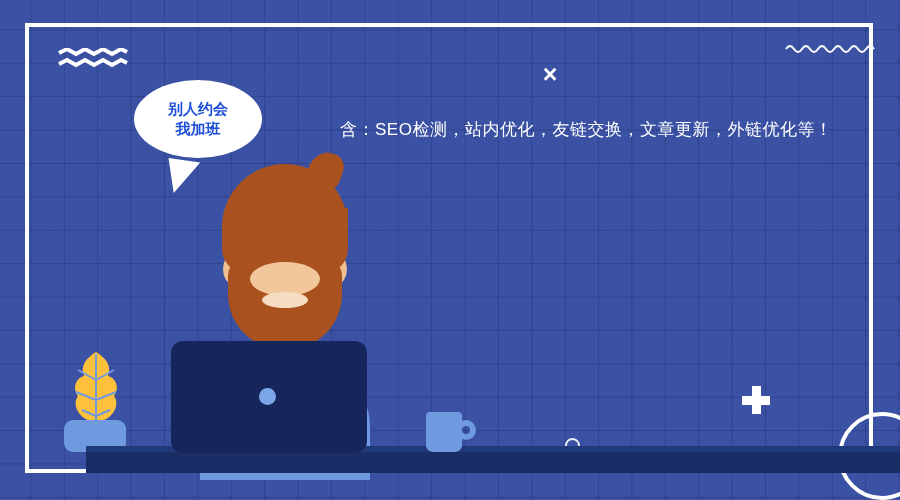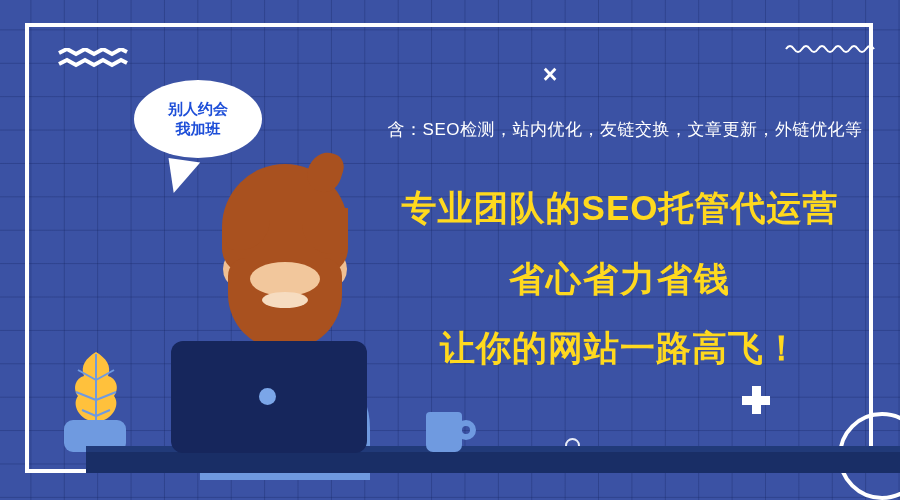--- a/index.html
+++ b/index.html
@@ -45,21 +45,21 @@
   .title-row{
     position:absolute;left:340px;top:46px;width:420px;height:56px;
     display:flex;align-items:center;justify-content:center;gap:14px;
   }
   .title-x{color:#ffffff;font-size:25px;font-weight:bold;line-height:1;}
   .title-main{
     color:#ffffff;font-size:47px;font-weight:bold;letter-spacing:1px;
     line-height:1;white-space:nowrap;
   }
   .subtitle{
-    position:absolute;left:340px;top:118px;width:540px;text-align:right;
+    position:absolute;left:340px;top:118px;width:540px;text-align:left;
     color:#ffffff;font-size:17px;letter-spacing:0.5px;white-space:nowrap;
   }
 
   .pitch{position:absolute;left:360px;top:190px;width:520px;text-align:center;}
   .pitch .l1{color:#ffd91e;font-size:35px;font-weight:bold;letter-spacing:1px;white-space:nowrap;line-height:1;}
   .pitch .l2{color:#ffd91e;font-size:35px;font-weight:bold;letter-spacing:2px;white-space:nowrap;line-height:1;margin-top:36px;}
   .pitch .l3{color:#ffd91e;font-size:35px;font-weight:bold;letter-spacing:1px;white-space:nowrap;line-height:1;margin-top:34px;}
 
   
   .bubble{
@@ -140,25 +140,20 @@
   <div class="plus">
     <i class="h"></i>
       <i class="v"></i>
   </div>
 
   <div class="title-row">
     <span class="title-x">×</span>
   </div>
   <div class="subtitle">含：SEO检测，站内优化，友链交换，文章更新，外链优化等！</div>
 
-  <div class="pitch">
-    <div class="l1">专业团队的SEO托管代运营</div>
-    <div class="l2">省心省力省钱</div>
-    <div class="l3">让你的网站一路高飞！</div>
-  </div>
 
   <div class="bubble-tail"></div>
   <div class="bubble">
     <div>别人约会</div>
     <div>我加班</div>
   </div>
 
   <div class="person">
     <div class="neck"></div>
     <div class="body"></div>

